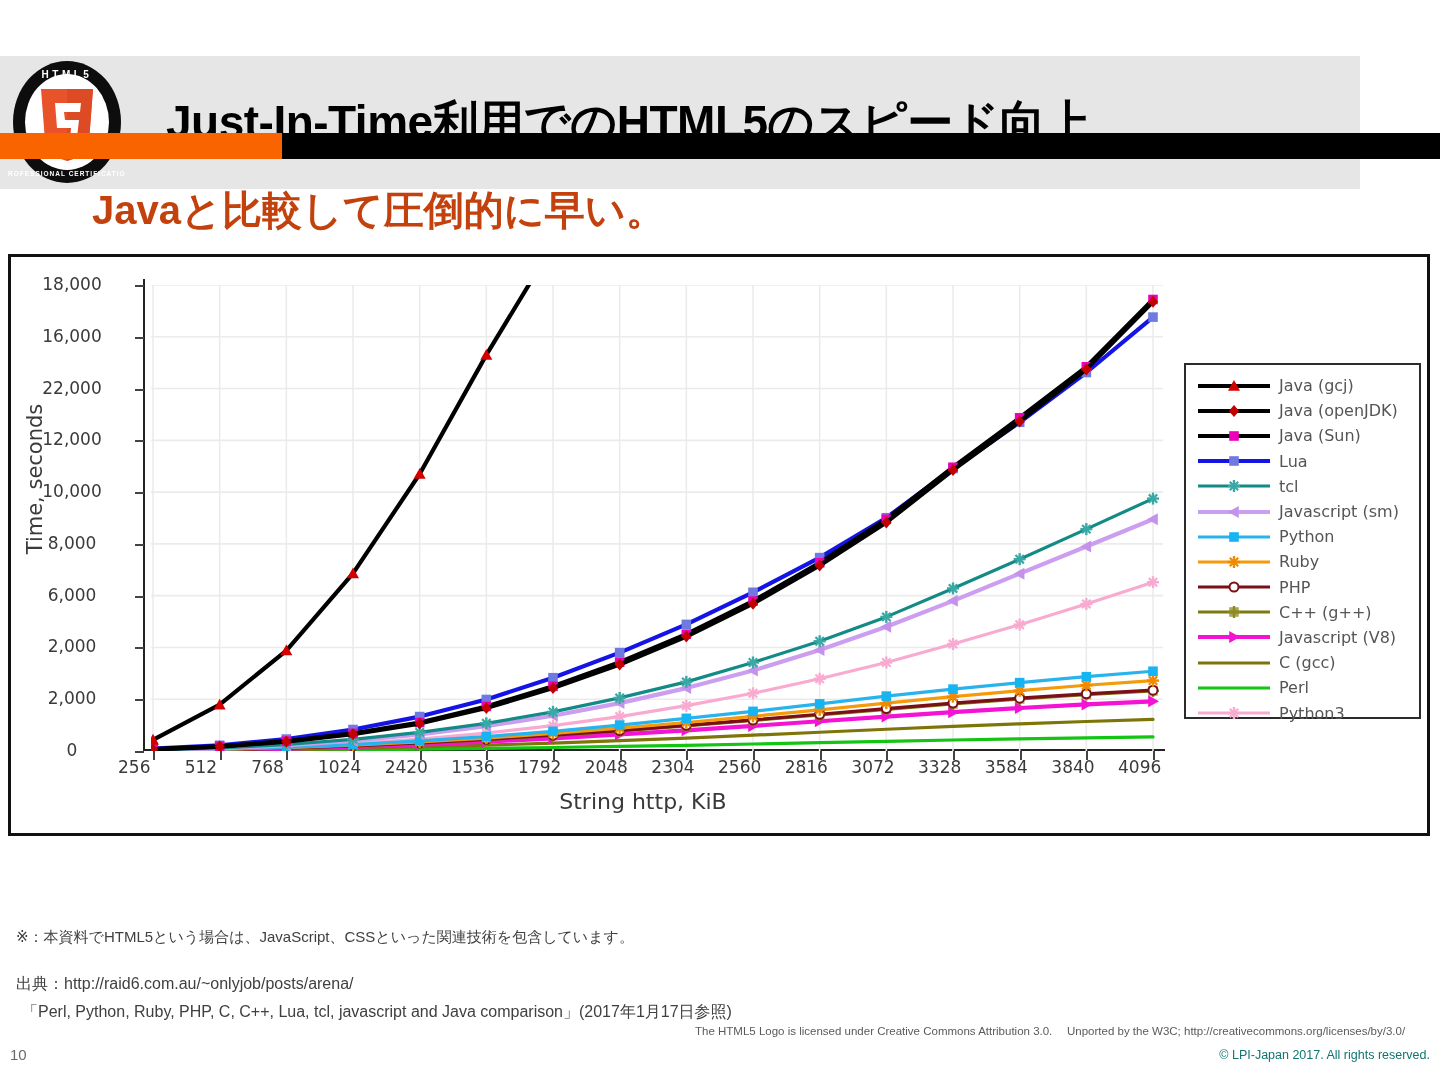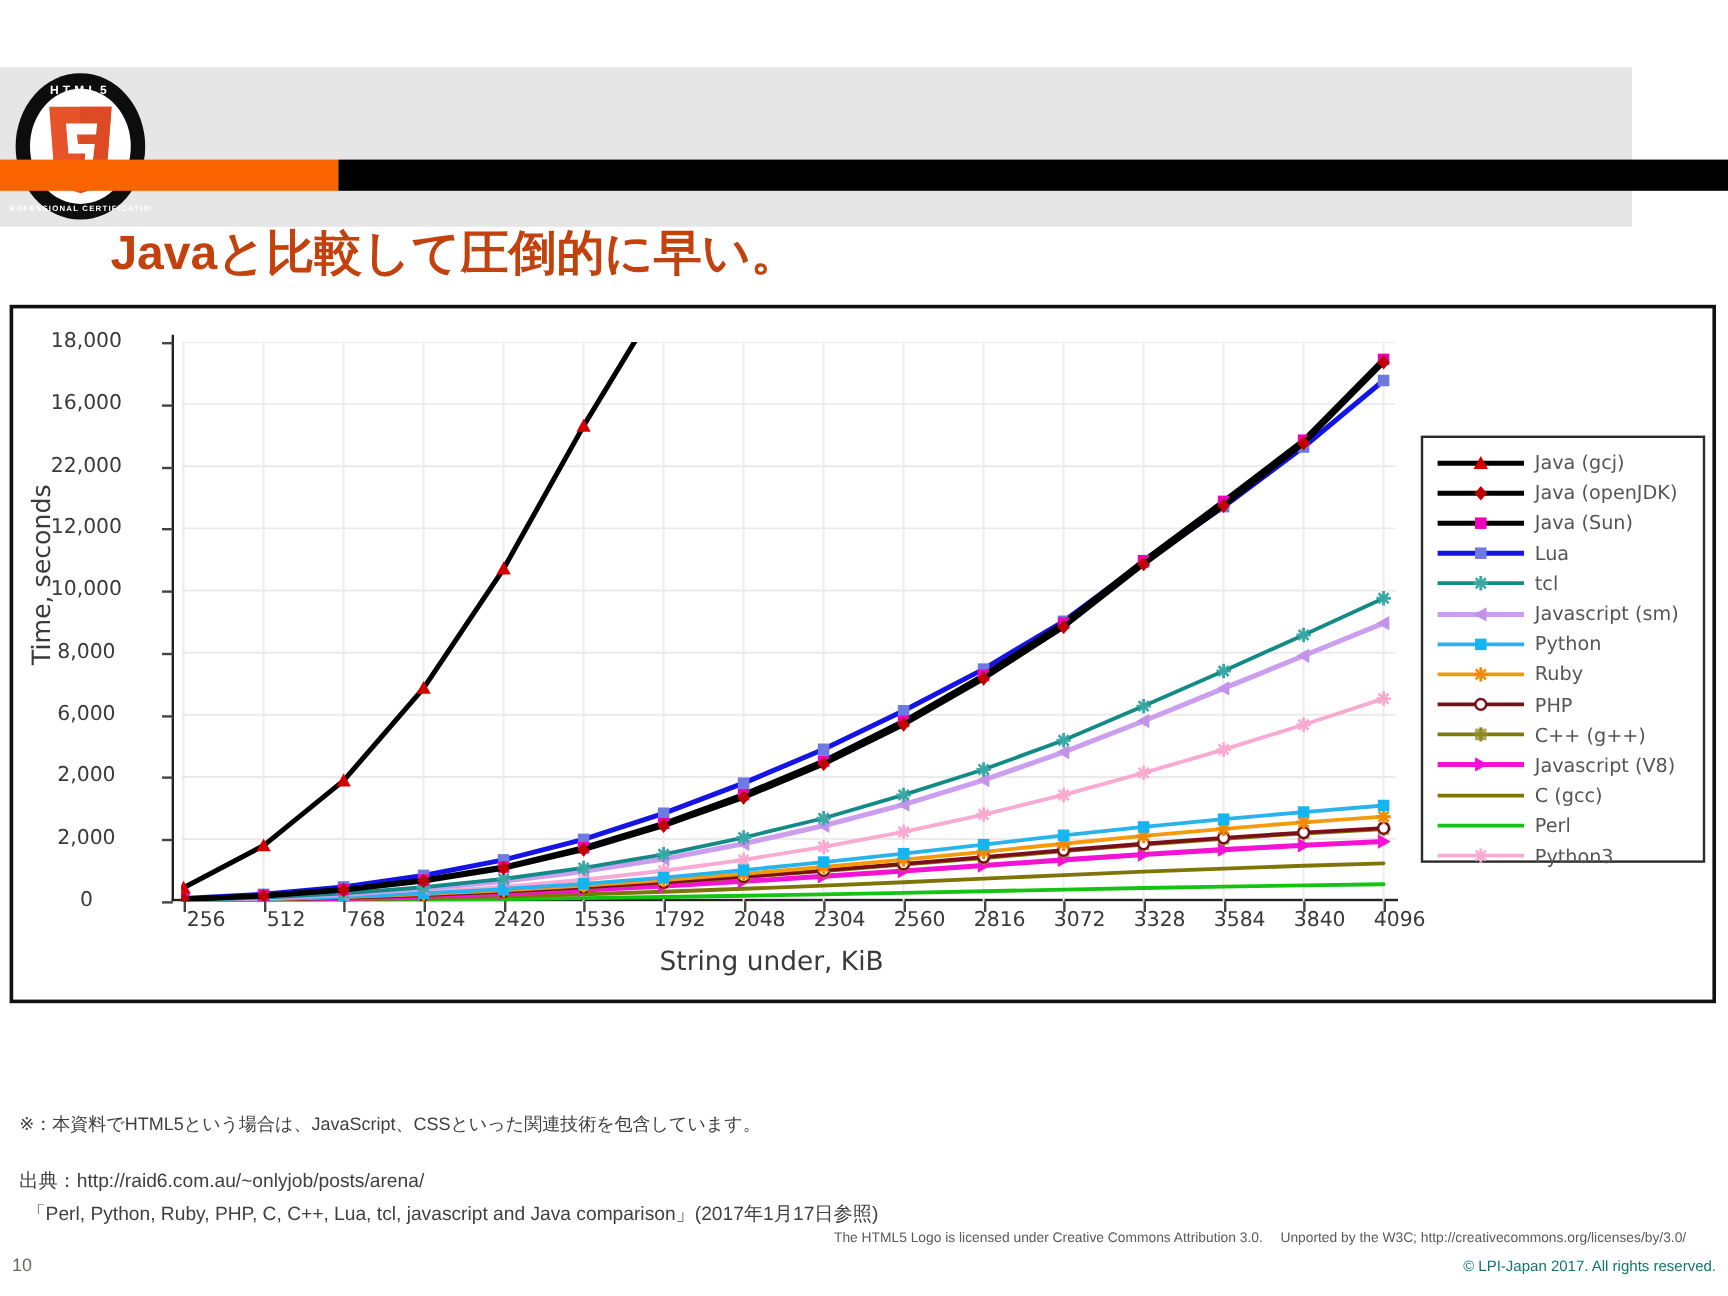--- a/index.html
+++ b/index.html
@@ -65,21 +65,21 @@
     text-align:center;width:110px;
     white-space:nowrap;
   }
   .ytick{
     position:absolute;left:124px;width:9px;height:2px;background:#444;
   }
   .xlabel-text{
     position:absolute;top:500px;
     font-family:"DejaVu Sans",sans-serif;
     font-size:17px;color:#3a3a3a;
-    text-align:right;width:70px;
+    text-align:left;width:70px;
     white-space:nowrap;
   }
   #yaxis-title{
     position:absolute;left:-66px;top:210px;width:180px;
     transform:rotate(-90deg);
     font-family:"DejaVu Sans",sans-serif;
     font-size:21px;color:#3a3a3a;
     text-align:center;white-space:nowrap;
   }
   #xaxis-title{
@@ -140,20 +140,21 @@
       <ellipse cx="59" cy="64" rx="54" ry="61" fill="#0d0d0d"></ellipse>
       <ellipse cx="59" cy="64" rx="42" ry="48" fill="#ffffff"></ellipse>
       <path d="M33 31 L85 31 L80 96 L59 103 L38 96 Z" fill="#e8532a"></path>
       <path d="M59 31 L85 31 L80 96 L59 103 Z" fill="#dd4b25"></path>
       <path d="M47 45 L73 45 L72 54 L56 54 L57 62 L71 62 L68 88 L59 91 L50 88 L49 78 L56 78 L56.5 83 L59 84 L62 83 L63 70 L49 70 Z" fill="#ffffff"></path>
       <text x="59" y="20" fill="#ffffff" font-size="10" font-family="'Liberation Sans',sans-serif" font-weight="bold" text-anchor="middle" letter-spacing="3.5">HTML5</text>
       <text x="59" y="118" fill="#ffffff" font-size="6.5" font-family="'Liberation Sans',sans-serif" font-weight="bold" text-anchor="middle" letter-spacing="1">PROFESSIONAL CERTIFICATION</text>
     </svg>
   </div>
 
+  <div id="title">Just-In-Time利用でのHTML5のスピード向上</div>
 </div>
 <div id="bar-orange"></div>
 <div id="bar-black"></div>
 
 <div id="subtitle">Javaと比較して圧倒的に早い。</div>
 
 <div id="chart-box">
 
   <div id="plot-frame"></div>
 
@@ -712,21 +713,21 @@
           <polygon points="268.6666666666667,182.98888888888888 262.6666666666667,193.7888888888889 274.6666666666667,193.7888888888889" fill="#d40000"></polygon>
           <polygon points="335.3333333333333,63.900000000000034 329.3333333333333,74.70000000000003 341.3333333333333,74.70000000000003" fill="#d40000"></polygon>
         </g>
       </svg>
   </div>
 
   <div id="yaxis-ticks"></div>
   <div id="xaxis-ticks"></div>
 
   <div id="yaxis-title">Time, seconds</div>
-  <div id="xaxis-title">String under, KiB</div>
+  <div id="xaxis-title">String http, KiB</div>
 
   <div id="legend">
       <div class="legend-row">
         <svg width="76" height="20" class="legend-swatch">
           <line x1="2" y1="10" x2="74" y2="10" stroke="#000000" stroke-width="4.2"></line>
           <polygon points="38,4 32,14.8 44,14.8" fill="#d40000"></polygon>
         </svg>
         <span class="legend-label">Java (gcj)</span>
       </div>
       <div class="legend-row">

